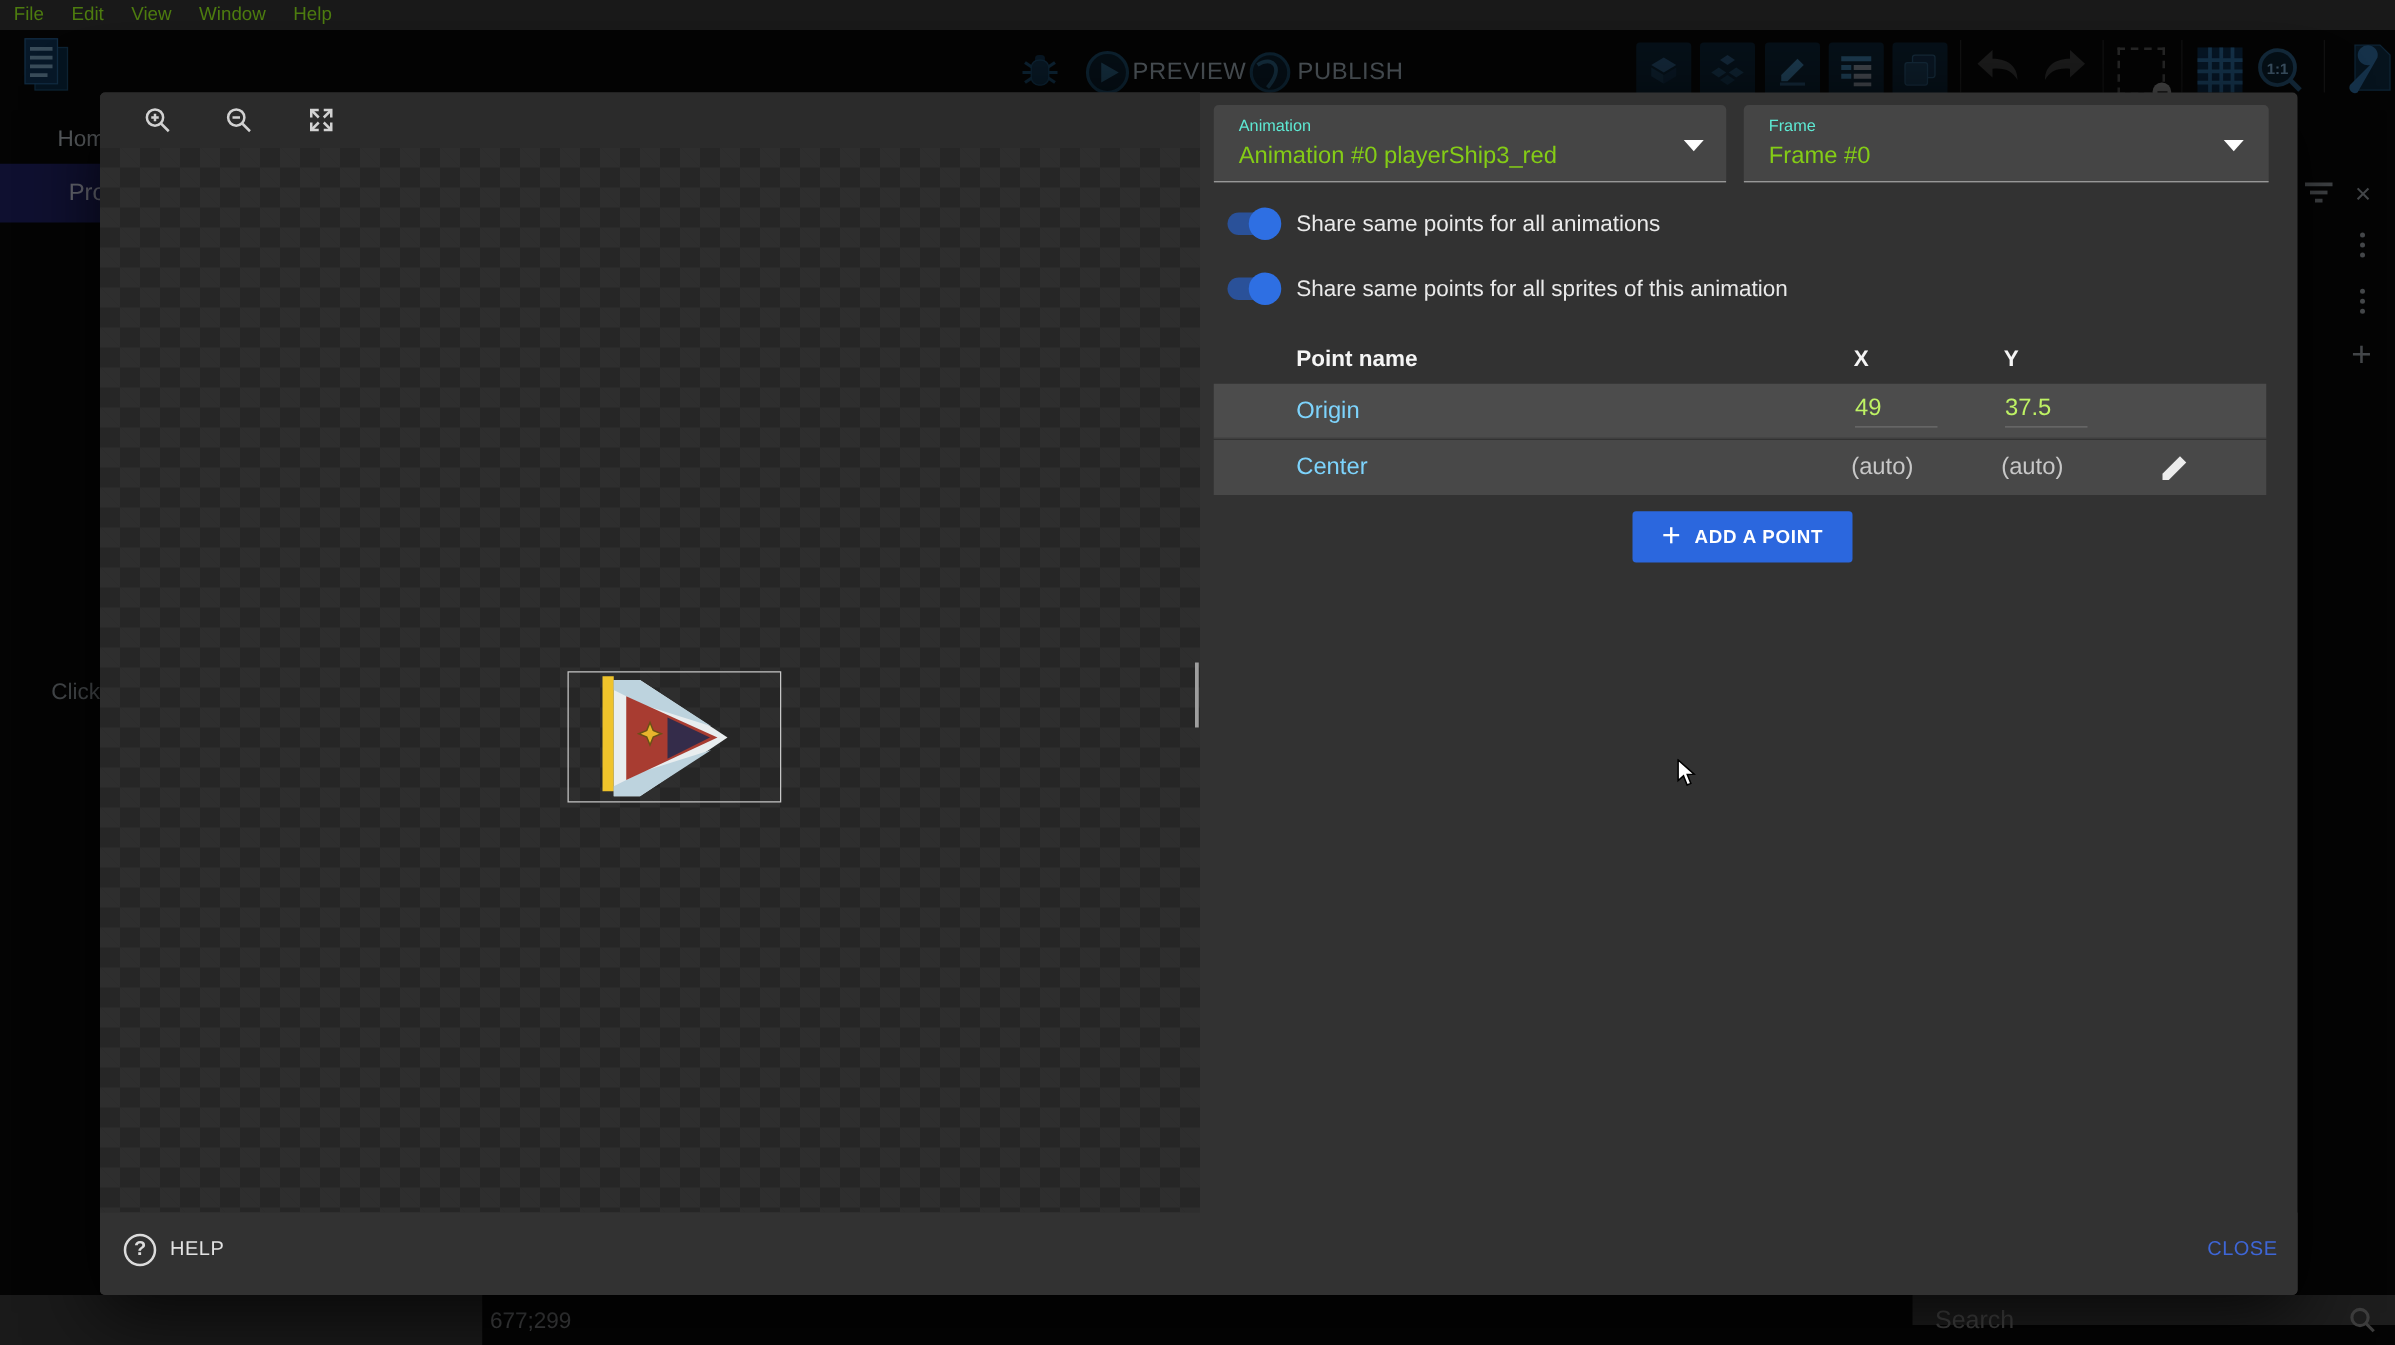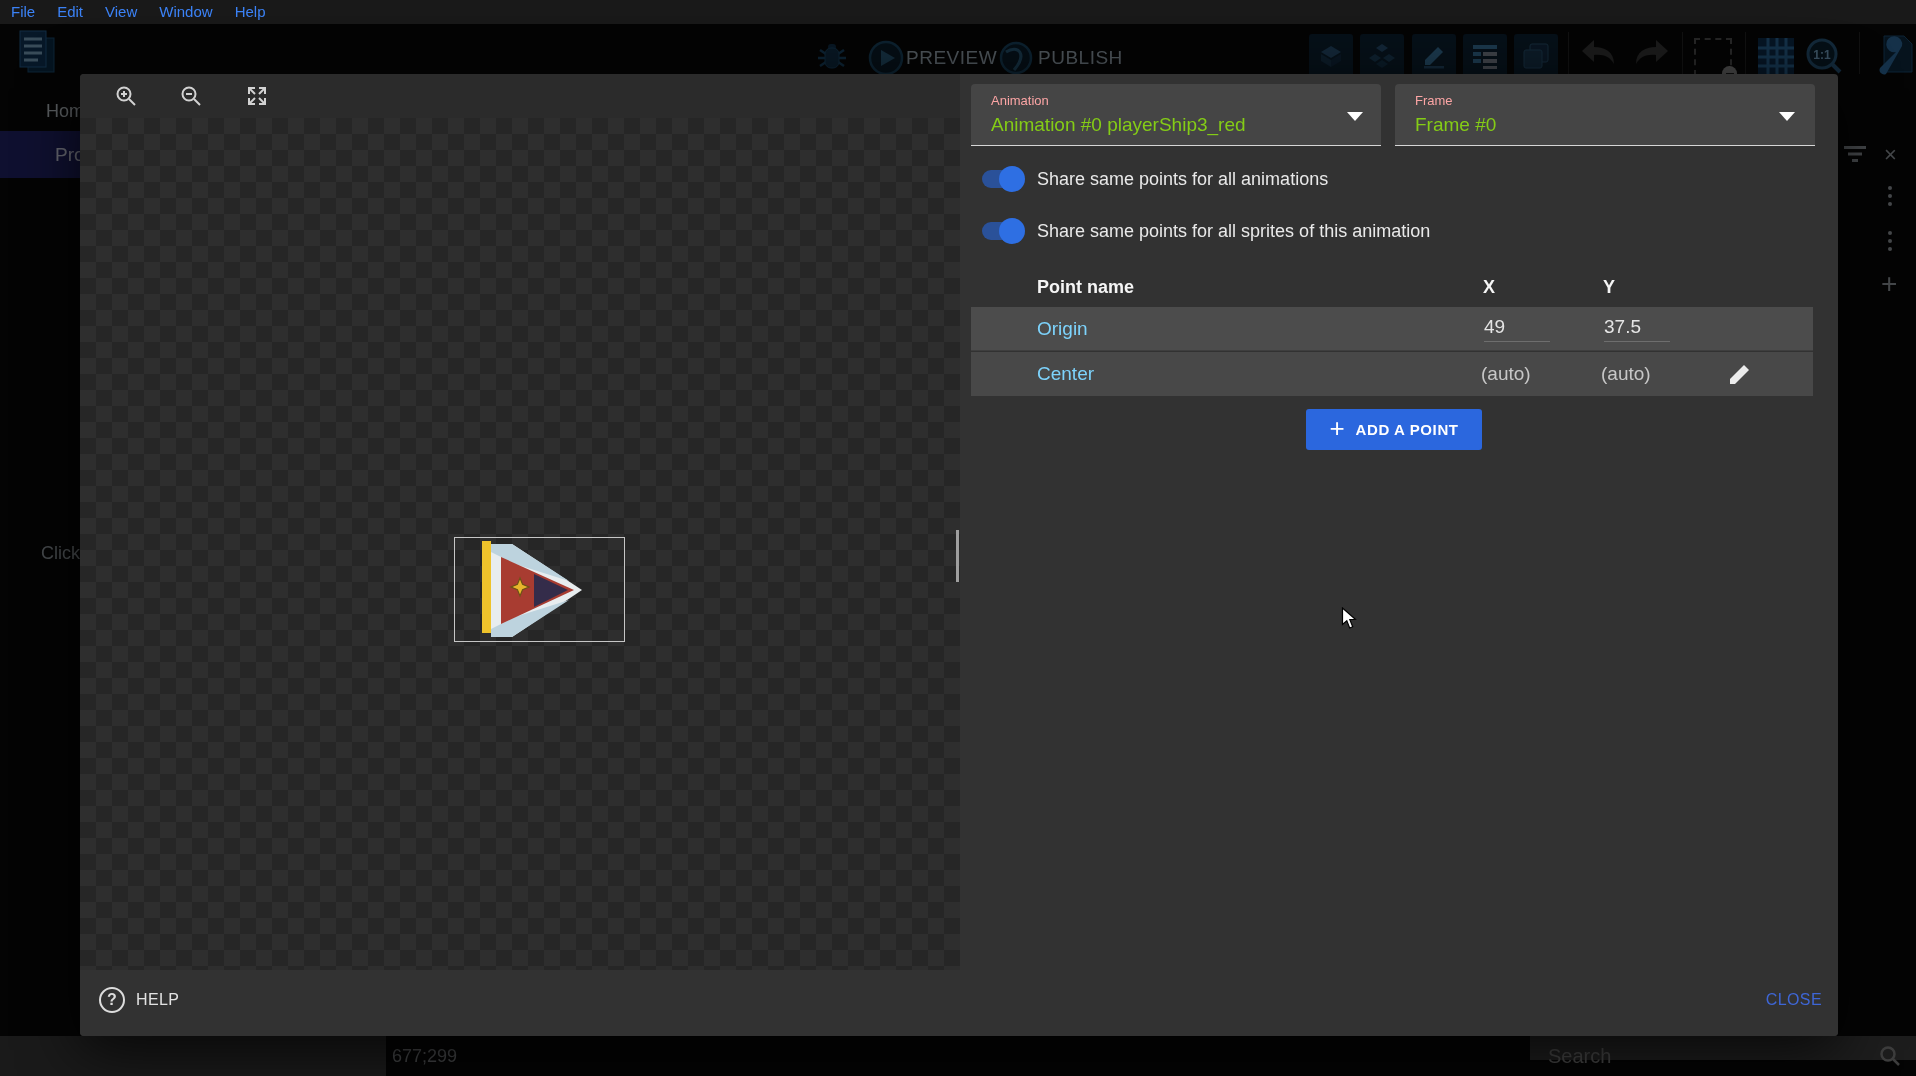--- a/index.html
+++ b/index.html
@@ -4,21 +4,21 @@
 <style>
   *{margin:0;padding:0;box-sizing:border-box}
   html,body{width:1916px;height:1076px;overflow:hidden;background:#000;
     font-family:"Liberation Sans",sans-serif;-webkit-font-smoothing:antialiased}
   #app{position:relative;width:1916px;height:1076px;background:#0a0a0a;overflow:hidden}
   .abs{position:absolute}
 
   
   .menubar{position:absolute;left:0;top:0;width:100%;height:24px;background:#191919;
     display:flex;align-items:center;z-index:6}
-  .menu-item{color:#3b82f6;font-size:15px;padding:0 11px;line-height:24px;cursor:default}
+  .menu-item{color:#4d7c0f;font-size:15px;padding:0 11px;line-height:24px;cursor:default}
 
   
   .toolbar-bg{position:absolute;left:0;top:24px;width:100%;height:64px;background:#0b0b0b}
   .tb-text{position:absolute;color:#a7b6c2;font-size:19px;letter-spacing:.5px}
   .sq{position:absolute;width:44px;height:44px;border-radius:3px;background:#0e2436;
     display:flex;align-items:center;justify-content:center}
   .sep{position:absolute;width:1px;height:42px;background:#262626;top:32px}
   .tab-home{position:absolute;left:46px;top:101px;color:#c4ccd2;font-size:18px}
   .tab-props{position:absolute;left:0;top:131px;width:224px;height:47px;background:#23246b;
     display:flex;align-items:center}
@@ -49,37 +49,37 @@
     background-image:
       linear-gradient(45deg,#2e2e2e 25%,transparent 25%,transparent 75%,#2e2e2e 75%),
       linear-gradient(45deg,#2e2e2e 25%,transparent 25%,transparent 75%,#2e2e2e 75%);
     background-size:32px 32px;background-position:0 0,16px 16px}
   .sprite-rect{position:absolute;left:374px;top:419px;width:171px;height:105px;
     border:1px solid #c6c6c6}
   .divider-handle{position:absolute;left:876px;top:456px;width:3px;height:52px;background:#9e9e9e}
 
   .field{position:absolute;top:10px;height:62px;background:#454545;border-radius:4px 4px 0 0;
     border-bottom:1px solid #d6d6d6;cursor:pointer}
-  .field .flabel{position:absolute;left:20px;top:9px;font-size:13px;color:#fca5a5}
+  .field .flabel{position:absolute;left:20px;top:9px;font-size:13px;color:#5eead4}
   .field .fvalue{position:absolute;left:20px;top:30px;font-size:19px;color:#84cc16;white-space:nowrap}
   .dd-arrow{position:absolute;top:28px;width:0;height:0;border-left:8px solid transparent;
     border-right:8px solid transparent;border-top:9px solid #fff}
 
   .toggle{position:absolute;left:902px;width:40px;height:18px;border-radius:9px;
     background:#2a5199;cursor:pointer}
   .toggle .knob{position:absolute;right:-3px;top:-4px;width:26px;height:26px;border-radius:50%;
     background:#2e6fe3}
   .toggle-label{position:absolute;left:957px;color:#e9e9e9;font-size:18px;white-space:nowrap}
 
   .th{position:absolute;color:#f5f5f5;font-size:18px;font-weight:bold}
   .trow{position:absolute;left:891px;width:842px;height:44px}
   .row-origin{top:233px;background:#4c4c4c;border-bottom:1px solid #3e3e3e}
   .row-center{top:278px;background:#484848}
   .cell-name{position:absolute;left:66px;top:11px;color:#7dd3fc;font-size:19px}
-  .cell-val{position:absolute;top:9px;width:66px;color:#e5e5e5;font-size:19px;
+  .cell-val{position:absolute;top:9px;width:66px;color:#bef264;font-size:19px;
     border-bottom:1px solid #6e6e6e;padding-bottom:3px}
   .cell-auto{position:absolute;top:11px;color:#c7c7c7;font-size:19px}
   .edit-btn{position:absolute;left:755px;top:8px;width:28px;height:28px;cursor:pointer}
 
   .add-btn{position:absolute;left:1226px;top:335px;width:176px;height:41px;background:#2b67de;
     border:0;border-radius:3px;color:#fff;display:flex;align-items:center;justify-content:center;
     gap:11px;cursor:pointer;font-family:"Liberation Sans",sans-serif}
   .add-btn .plus{font-size:26px;font-weight:normal;line-height:1;margin-top:-3px}
   .add-btn .blabel{font-size:15px;font-weight:bold;letter-spacing:.6px}
 

